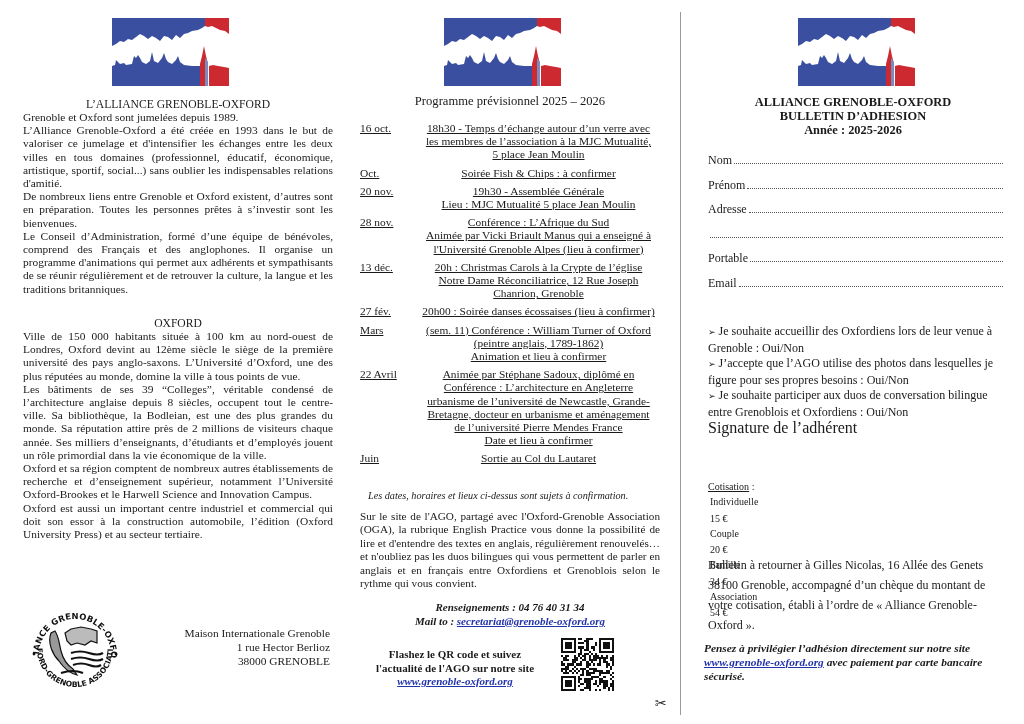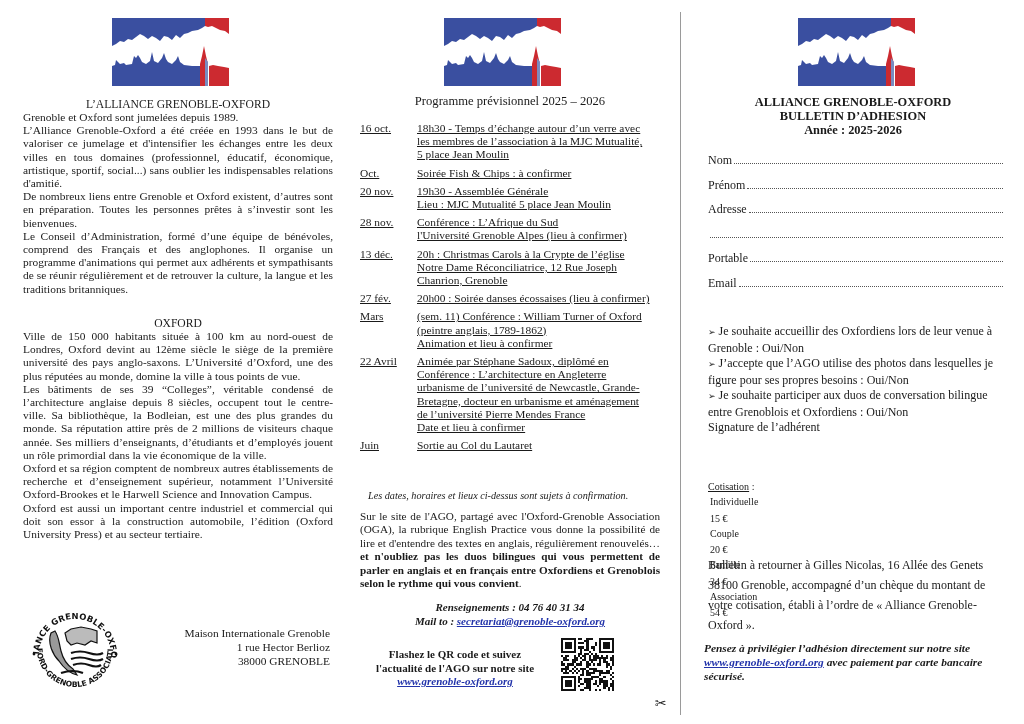--- a/index.html
+++ b/index.html
@@ -22,40 +22,40 @@
   #left .body2 { position:absolute; top:330px; left:0; width:310px; }
   .seal { position:absolute; left:25px; top:603px; width:100px; height:98px; }
   .address { position:absolute; left:150px; top:626px; width:180px; text-align:right; line-height:14px; }
 
   
   #mid { left:360px; width:300px; }
   #mid .prog-title { position:absolute; top:95px; left:0; width:300px; text-align:center; font-weight:normal; font-size:12.6px; }
   .events { position:absolute; top:122px; left:0; width:300px; }
   .event { display:flex; margin-bottom:5px;text-decoration:underline; }
   .event .date { width:57px; flex:none; }
-  .event .desc { flex:1; }
+  .event .desc { flex:1;text-align:center; }
   .disclaimer { position:absolute; top:489px; left:8px; width:300px; font-style:italic; font-size:10.2px; }
   .practice { position:absolute; top:510px; left:0; width:300px; font-size:11.2px; line-height:13.4px;
               font-family:"Liberation Serif","DejaVu Serif",serif; text-align:justify; }
-  .practice b { font-weight:bold; }
+  .practice b { font-weight:normal; }
   .contact { position:absolute; top:600px; left:0; width:300px; text-align:center; font-style:italic; font-weight:bold; font-size:11px; line-height:14px;font-family:Liberation Serif, serif; }
   .contact a, .qr-text a, .push a { color:#2233aa; text-decoration:underline; }
   .qr-text { position:absolute; top:648px; left:0; width:190px; text-align:center; font-weight:bold; font-size:11px; line-height:13.5px; }
   .qr-text a { font-style:italic; }
   .qr { position:absolute; left:560px; top:638px; width:55px; height:53px; }
 
   
   #right { left:708px; width:300px; }
   #right .form-title { position:absolute; top:95px; left:0; width:290px; text-align:center; font-weight:bold; font-size:12.4px; line-height:14px; }
   .fields { position:absolute; top:154px; left:0; width:295px; }
   .field { display:flex; align-items:baseline; height:24.5px; font-size:12px; }
   .field .lab { flex:none; padding-right:2px; }
   .dots { flex:1; border-bottom:1px dotted #555; height:9px; margin-bottom:1px; }
   .options { position:absolute; top:324px; left:0; width:300px; font-size:12px; line-height:15.6px; }
-  .signature { position:absolute; top:421px; left:0; font-size:12px; }
+  .signature { position:absolute; top:421px; left:0; font-size:16px; }
   .cotisation { position:absolute; top:479px; left:0; width:262px; font-size:10px; line-height:15.3px; }
   .cotisation .head { text-decoration:underline; }
   .row { display:flex; align-items:baseline;flex-direction:column; }
   .row .dots { height:7px; margin:0 2px; }
   .return { position:absolute; top:555px; left:0; width:295px; font-size:12px; line-height:20px; }
   .push { position:absolute; top:641px; left:-4px; width:305px; font-style:italic; font-weight:bold; font-size:11.4px; line-height:14px; }
 </style>
 </head>
 <body>
 
@@ -163,20 +163,21 @@
         <div class="date">20 nov.</div>
         <div class="desc">
           <div>19h30 - Assemblée Générale</div>
           <div>Lieu : MJC Mutualité 5 place Jean Moulin</div>
         </div>
       </div>
       <div class="event">
         <div class="date">28 nov.</div>
         <div class="desc">
           <div>Conférence : L’Afrique du Sud</div>
+          <div>Animée par Vicki Briault Manus qui a enseigné à</div>
           <div>l'Université Grenoble Alpes (lieu à confirmer)</div>
         </div>
       </div>
       <div class="event">
         <div class="date">13 déc.</div>
         <div class="desc">
           <div>20h : Christmas Carols à la Crypte de l’église</div>
           <div>Notre Dame Réconciliatrice, 12 Rue Joseph</div>
           <div>Chanrion, Grenoble</div>
         </div>

